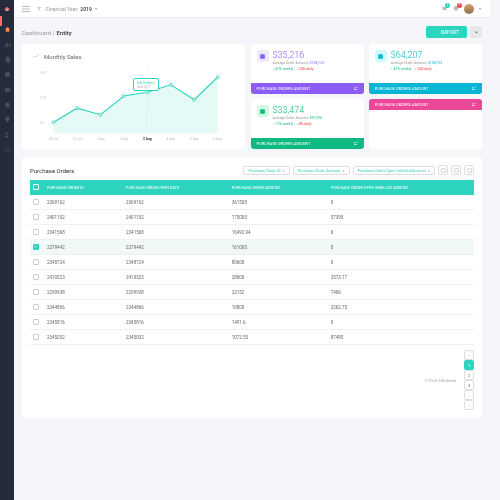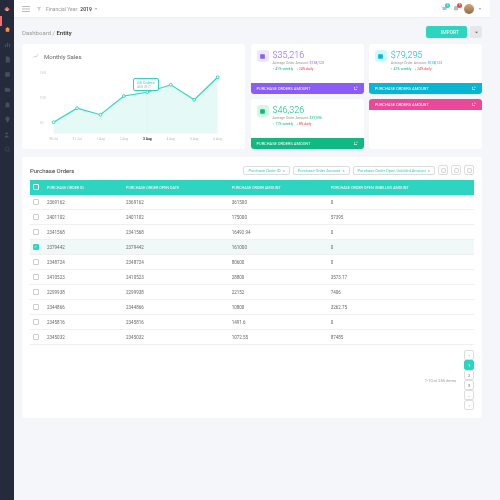--- a/index.html
+++ b/index.html
@@ -233,21 +233,21 @@
               </div>
             </div>
             <div class="stat-card">
               <div class="stat-body">
                 <div class="stat-icon" style="background:#cffafe">
                   <svg viewBox="0 0 24 24" fill="#06b6d4">
                     <rect x="4" y="4" width="16" height="16" rx="2"></rect>
                   </svg>
                 </div>
                 <div>
-                  <div class="stat-amount" style="color:#06b6d4">$79,295</div>
+                  <div class="stat-amount" style="color:#06b6d4">$64,207</div>
                   <div class="stat-sub">Average Order Amount: <span style="color:#06b6d4">$138,123</span></div>
                   <div class="stat-deltas">
                     <span class="up">↑ 41% weekly</span>
                     <span class="down">↓ 24% daily</span>
                   </div>
                 </div>
               </div>
               <div class="stat-footer" style="background:#06b6d4">
                 <span>PURCHASE ORDERS AMOUNT</span>
                 <svg width="5" height="5" viewBox="0 0 24 24" fill="#fff">
@@ -256,21 +256,21 @@
               </div>
             </div>
             <div class="stat-card">
               <div class="stat-body">
                 <div class="stat-icon" style="background:#d1fae5">
                   <svg viewBox="0 0 24 24" fill="#10b981">
                     <rect x="4" y="4" width="16" height="16" rx="2"></rect>
                   </svg>
                 </div>
                 <div>
-                  <div class="stat-amount" style="color:#10b981">$46,326</div>
+                  <div class="stat-amount" style="color:#10b981">$33,474</div>
                   <div class="stat-sub">Average Order Amount: <span style="color:#10b981">$37,596</span></div>
                   <div class="stat-deltas">
                     <span class="up">↑ 11% weekly</span>
                     <span class="down">↓ 8% daily</span>
                   </div>
                 </div>
               </div>
               <div class="stat-footer" style="background:#10b981">
                 <span>PURCHASE ORDERS AMOUNT</span>
                 <svg width="5" height="5" viewBox="0 0 24 24" fill="#fff">

